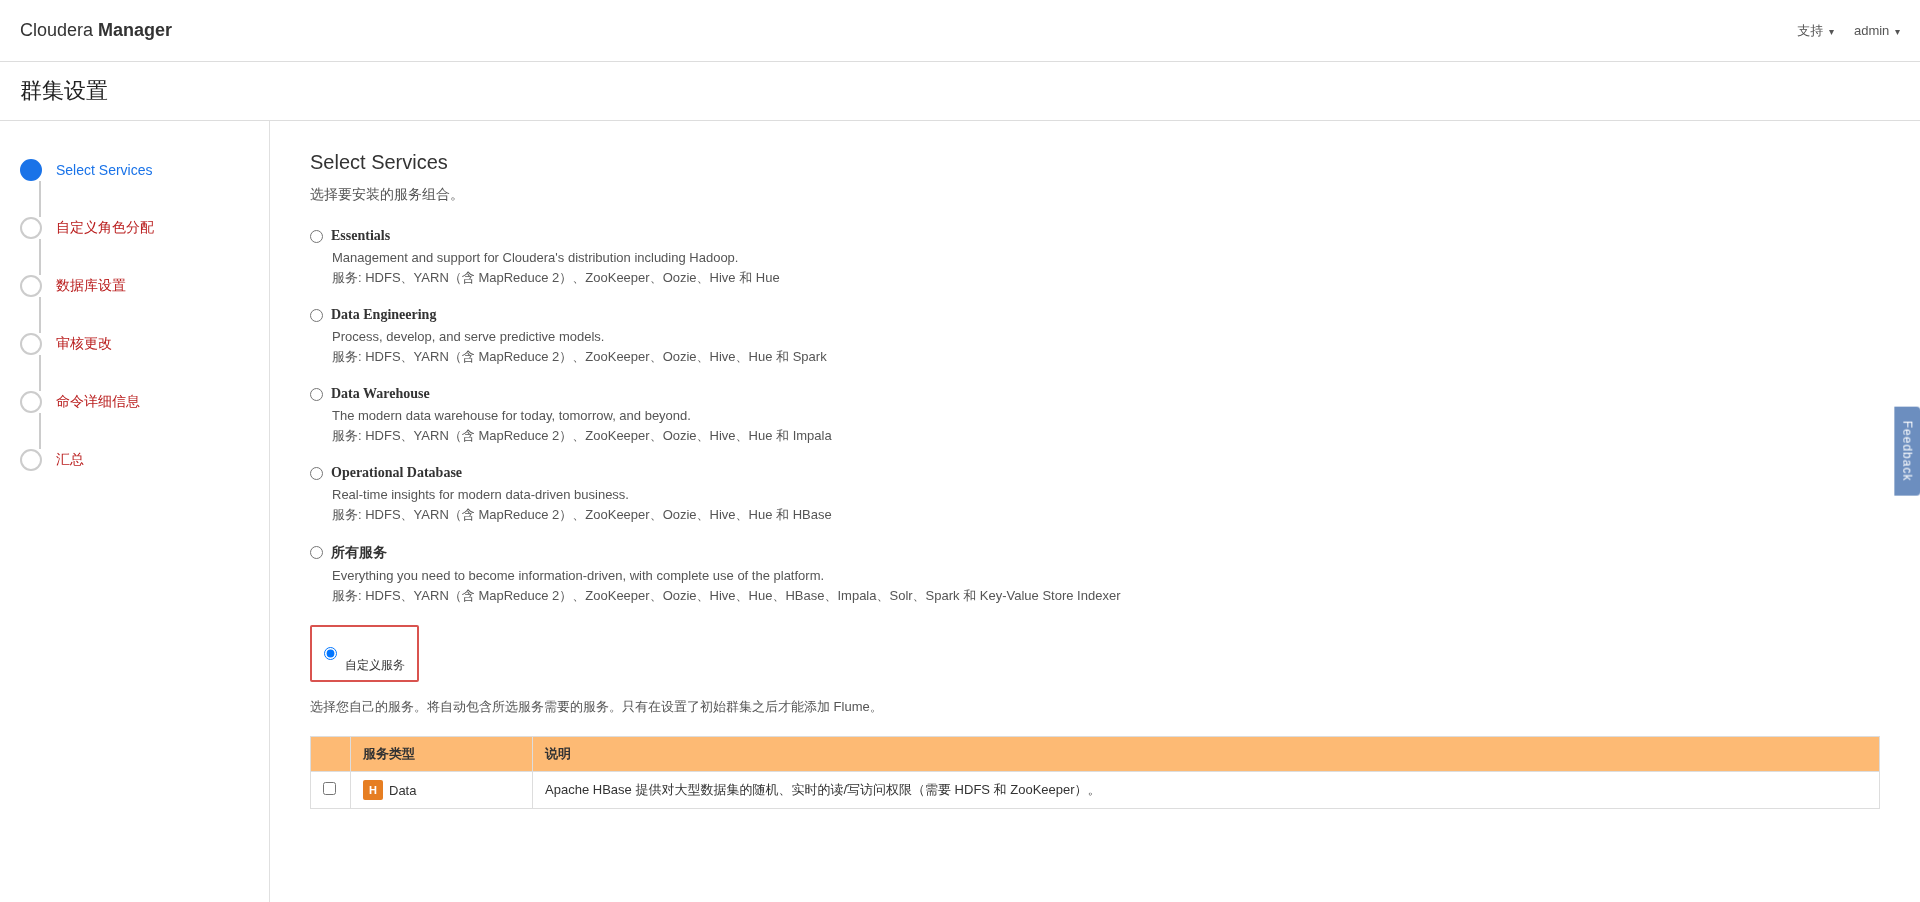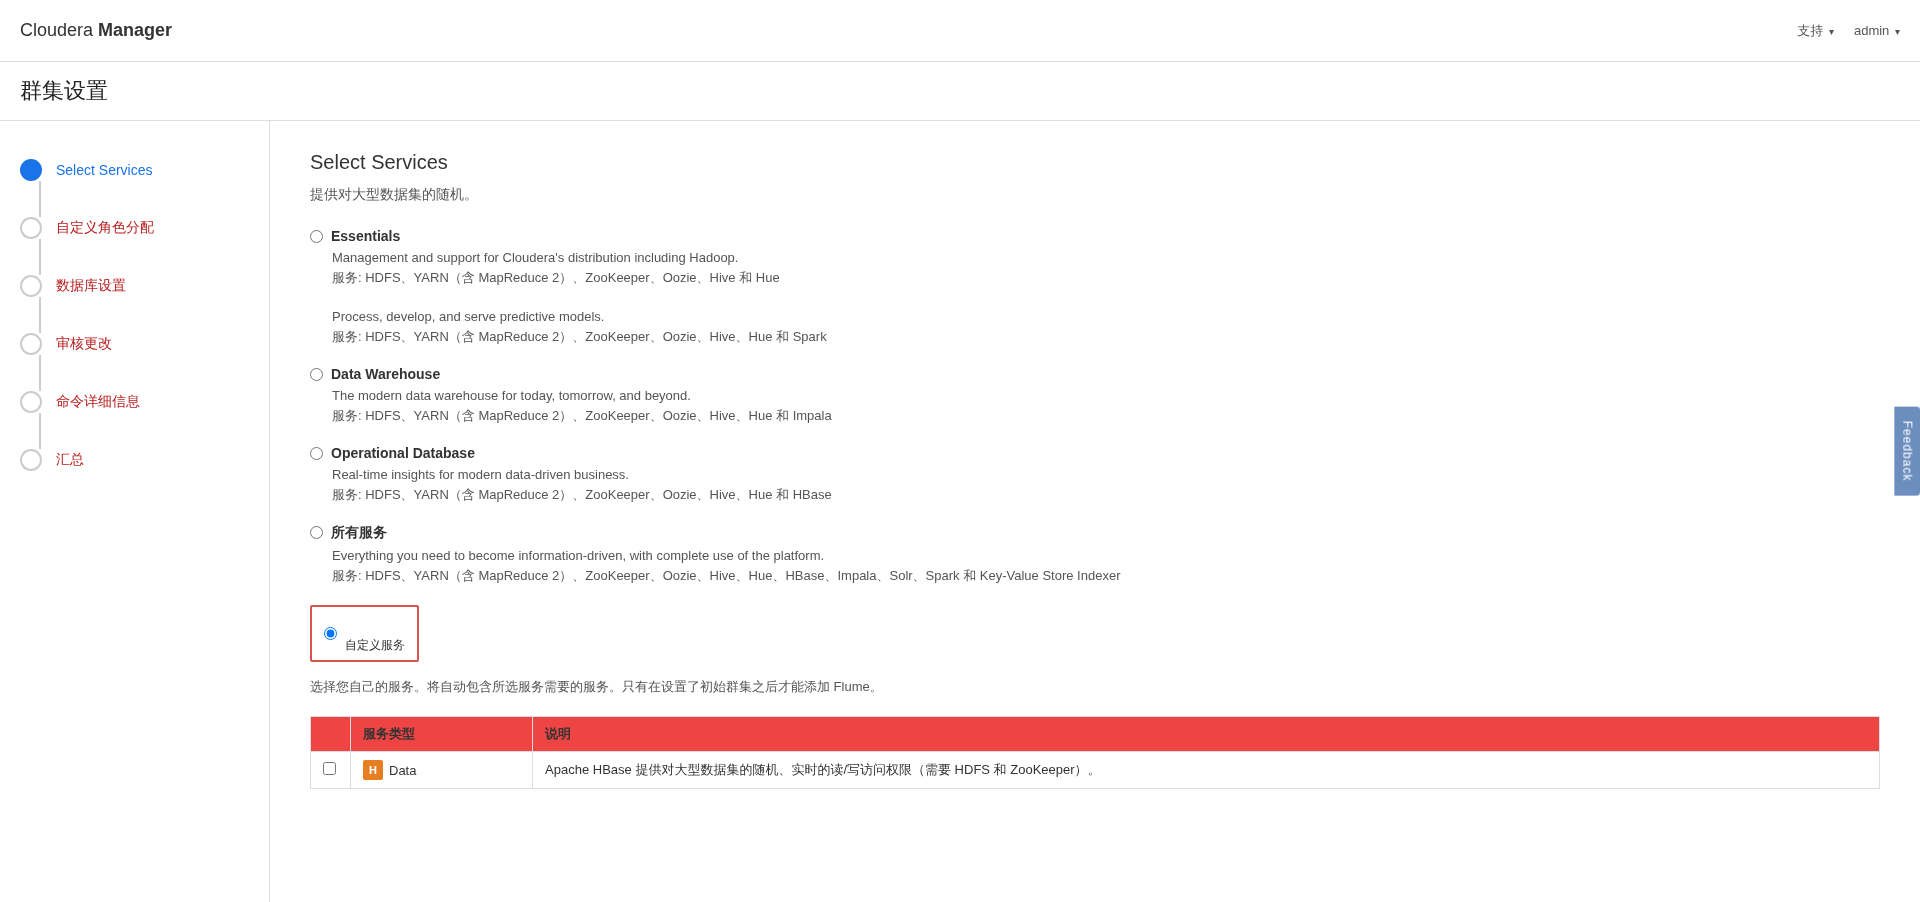--- a/index.html
+++ b/index.html
@@ -132,20 +132,21 @@
     .option-row input[type="radio"] {
       margin-top: 2px;
       margin-right: 8px;
       flex-shrink: 0;
       cursor: pointer;
     }
     .option-label {
       font-weight: bold;
       font-size: 14px;
       color: #333;
+      font-family: Liberation Serif, serif;
     }
     .option-desc {
       margin-left: 22px;
       font-size: 13px;
       color: #555;
       line-height: 1.5;
       margin-top: 2px;
     }
 
     
@@ -176,21 +177,21 @@
     }
 
     
     .service-table {
       width: 100%;
       border-collapse: collapse;
       border: 1px solid #ddd;
       font-size: 13px;
     }
     .service-table th {
-      background: #ef4444;
+      background: #fdba74;
       border: 1px solid #ddd;
       padding: 8px 12px;
       text-align: left;
       font-weight: bold;
       color: #333;
     }
     .service-table td {
       border: 1px solid #ddd;
       padding: 8px 12px;
       vertical-align: middle;
@@ -294,34 +295,38 @@
       <div class="step-circle"></div>
       <span class="step-label">汇总</span>
     </div>
 
   </aside>
 
   <div class="scrollable-content">
     <div class="content-area">
 
       <h2 class="content-title">Select Services</h2>
-      <p class="content-subtitle">提供对大型数据集的随机。</p>
+      <p class="content-subtitle">选择要安装的服务组合。</p>
 
       <div class="option-group">
         <div class="option-row">
           <input type="radio" name="service-option" id="opt-essentials" style="">
           <label for="opt-essentials" class="option-label">Essentials</label>
         </div>
         <div class="option-desc">
           <span>Management and support for Cloudera's distribution including Hadoop.</span><br>
           <span>服务: HDFS、YARN（含 MapReduce 2）、ZooKeeper、Oozie、Hive 和 Hue</span>
         </div>
       </div>
 
       <div class="option-group">
+        <div class="option-row">
+          <input type="radio" name="service-option" id="opt-de" style="">
+          <label for="opt-de" class="option-label">Data Engineering</label>
+        </div>
         <div class="option-desc">
           <span>Process, develop, and serve predictive models.</span><br>
           <span>服务: HDFS、YARN（含 MapReduce 2）、ZooKeeper、Oozie、Hive、Hue 和 Spark</span>
         </div>
       </div>
 
       <div class="option-group">
         <div class="option-row">
           <input type="radio" name="service-option" id="opt-dw" style="">
           <label for="opt-dw" class="option-label">Data Warehouse</label>

